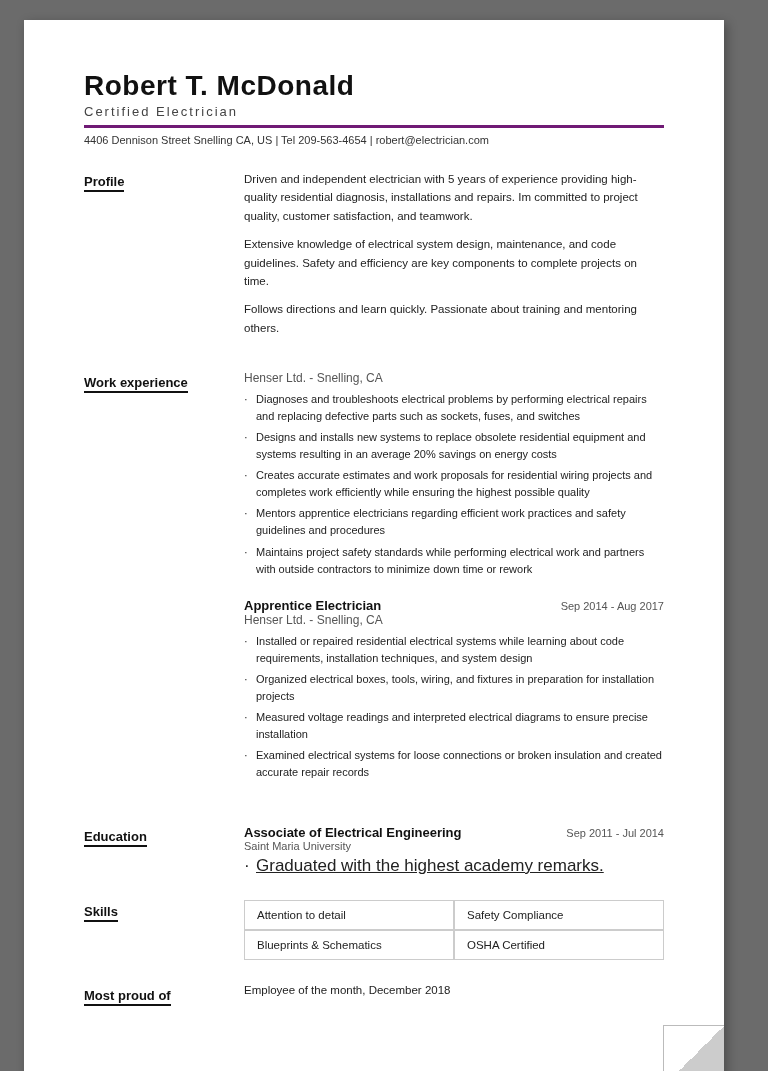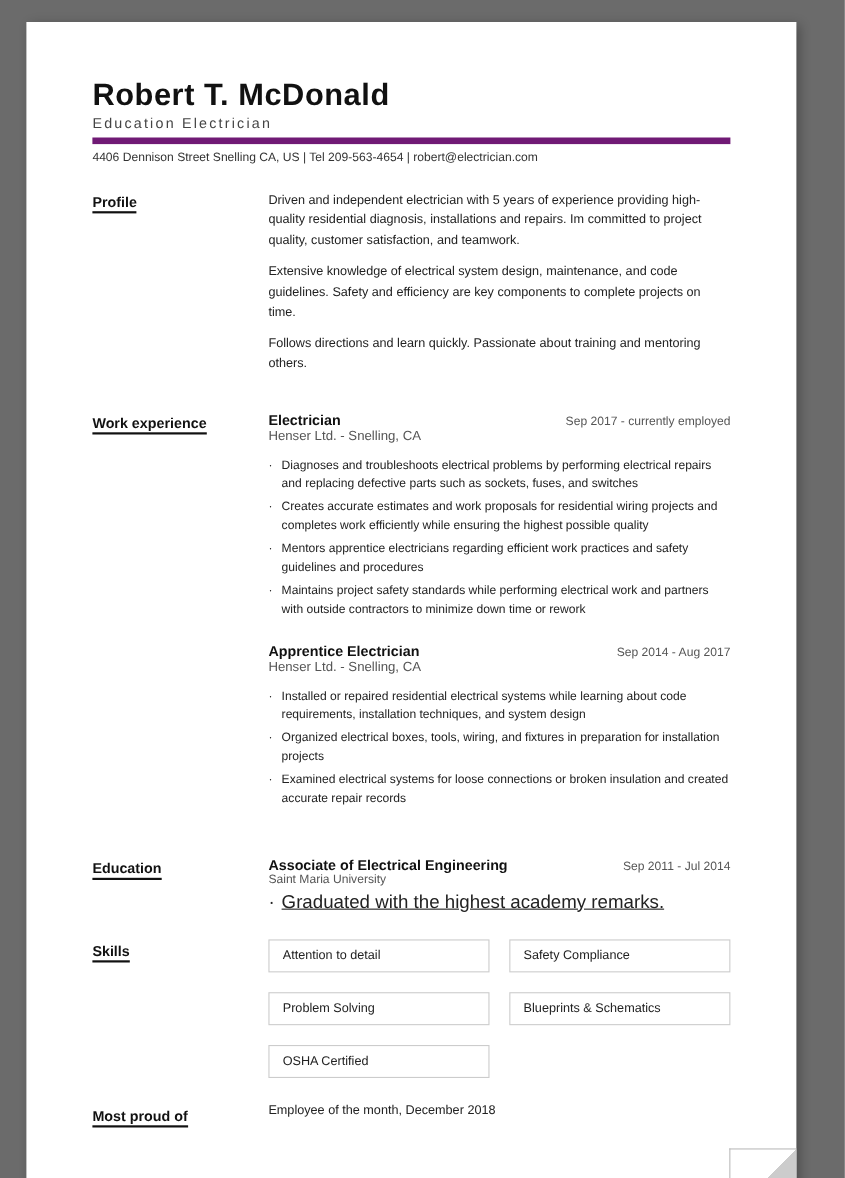--- a/index.html
+++ b/index.html
@@ -55,21 +55,21 @@
 
     .title {
       font-size: 13px;
       color: #444;
       letter-spacing: 2px;
       margin-top: 2px;
       margin-bottom: 6px;
     }
 
     .contact-line {
-      border-top: 6px solid #701a75;
+      border-top: 3px solid #701a75;
       padding-top: 6px;
       font-size: 11px;
       color: #333;
     }
 
     
     .section {
       display: flex;
       margin-top: 24px;
     }
@@ -127,21 +127,20 @@
 
     .job-company {
       font-size: 12px;
       color: #555;
       margin-bottom: 6px;
     }
 
     .job-bullets {
       list-style: none;
       padding: 0;
-      margin-top: 12px;
     }
 
     .job-bullets li {
       font-size: 11px;
       color: #222;
       line-height: 1.55;
       margin-bottom: 4px;
       padding-left: 12px;
       position: relative;
     }
@@ -188,21 +187,21 @@
     .edu-note::before {
       content: '·';
       position: absolute;
       left: 0;
     }
 
     
     .skills-grid {
       display: grid;
       grid-template-columns: 1fr 1fr;
-      gap: 18px;
+      gap: 0;
     }
 
     .skill-item {
       border: 1px solid #ccc;
       padding: 8px 12px;
       font-size: 11.5px;
       color: #222;
       background: #fff;
     }
 
@@ -213,21 +212,21 @@
     }
   </style>
 </head>
 <body>
 
 <div class="page-wrapper">
   <div class="paper">
 
     <div class="header">
       <div class="name">Robert T. McDonald</div>
-      <div class="title">Education Electrician</div>
+      <div class="title">Certified Electrician</div>
       <div class="contact-line">4406 Dennison Street Snelling CA, US  |  Tel 209-563-4654  |  robert@electrician.com</div>
     </div>
 
     <div class="section">
       <div class="section-label-col">
         <span class="section-label">Profile</span>
       </div>
       <div class="section-content">
         <p class="profile-text">Driven and independent electrician with 5 years of experience providing high-quality residential diagnosis, installations and repairs. Im committed to project quality, customer satisfaction, and teamwork.</p>
         <p class="profile-text">Extensive knowledge of electrical system design, maintenance, and code guidelines. Safety and efficiency are key components to complete projects on time.</p>
@@ -235,42 +234,40 @@
       </div>
     </div>
 
     <div class="section">
       <div class="section-label-col">
         <span class="section-label">Work experience</span>
       </div>
       <div class="section-content">
 
         <div class="job">
-          <div class="job-header">
-            <span class="job-title">Electrician</span>
-            <span class="job-dates">Sep 2017 - currently employed</span>
-          </div>
           <div class="job-company">Henser Ltd. - Snelling, CA</div>
           <ul class="job-bullets">
             <li>Diagnoses and troubleshoots electrical problems by performing electrical repairs and replacing defective parts such as sockets, fuses, and switches</li>
+            <li>Designs and installs new systems to replace obsolete residential equipment and systems resulting in an average 20% savings on energy costs</li>
             <li>Creates accurate estimates and work proposals for residential wiring projects and completes work efficiently while ensuring the highest possible quality</li>
             <li>Mentors apprentice electricians regarding efficient work practices and safety guidelines and procedures</li>
             <li>Maintains project safety standards while performing electrical work and partners with outside contractors to minimize down time or rework</li>
           </ul>
         </div>
 
         <div class="job">
           <div class="job-header">
             <span class="job-title">Apprentice Electrician</span>
             <span class="job-dates">Sep 2014 - Aug 2017</span>
           </div>
           <div class="job-company">Henser Ltd. - Snelling, CA</div>
           <ul class="job-bullets">
             <li>Installed or repaired residential electrical systems while learning about code requirements, installation techniques, and system design</li>
             <li>Organized electrical boxes, tools, wiring, and fixtures in preparation for installation projects</li>
+            <li>Measured voltage readings and interpreted electrical diagrams to ensure precise installation</li>
             <li>Examined electrical systems for loose connections or broken insulation and created accurate repair records</li>
           </ul>
         </div>
 
       </div>
     </div>
 
     <div class="section">
       <div class="section-label-col">
         <span class="section-label">Education</span>
@@ -286,21 +283,20 @@
     </div>
 
     <div class="section">
       <div class="section-label-col">
         <span class="section-label">Skills</span>
       </div>
       <div class="section-content">
         <div class="skills-grid">
           <div class="skill-item">Attention to detail</div>
           <div class="skill-item">Safety Compliance</div>
-          <div class="skill-item">Problem Solving</div>
           <div class="skill-item">Blueprints &amp; Schematics</div>
           <div class="skill-item">OSHA Certified</div>
         </div>
       </div>
     </div>
 
     <div class="section">
       <div class="section-label-col">
         <span class="section-label">Most proud of</span>
       </div>

